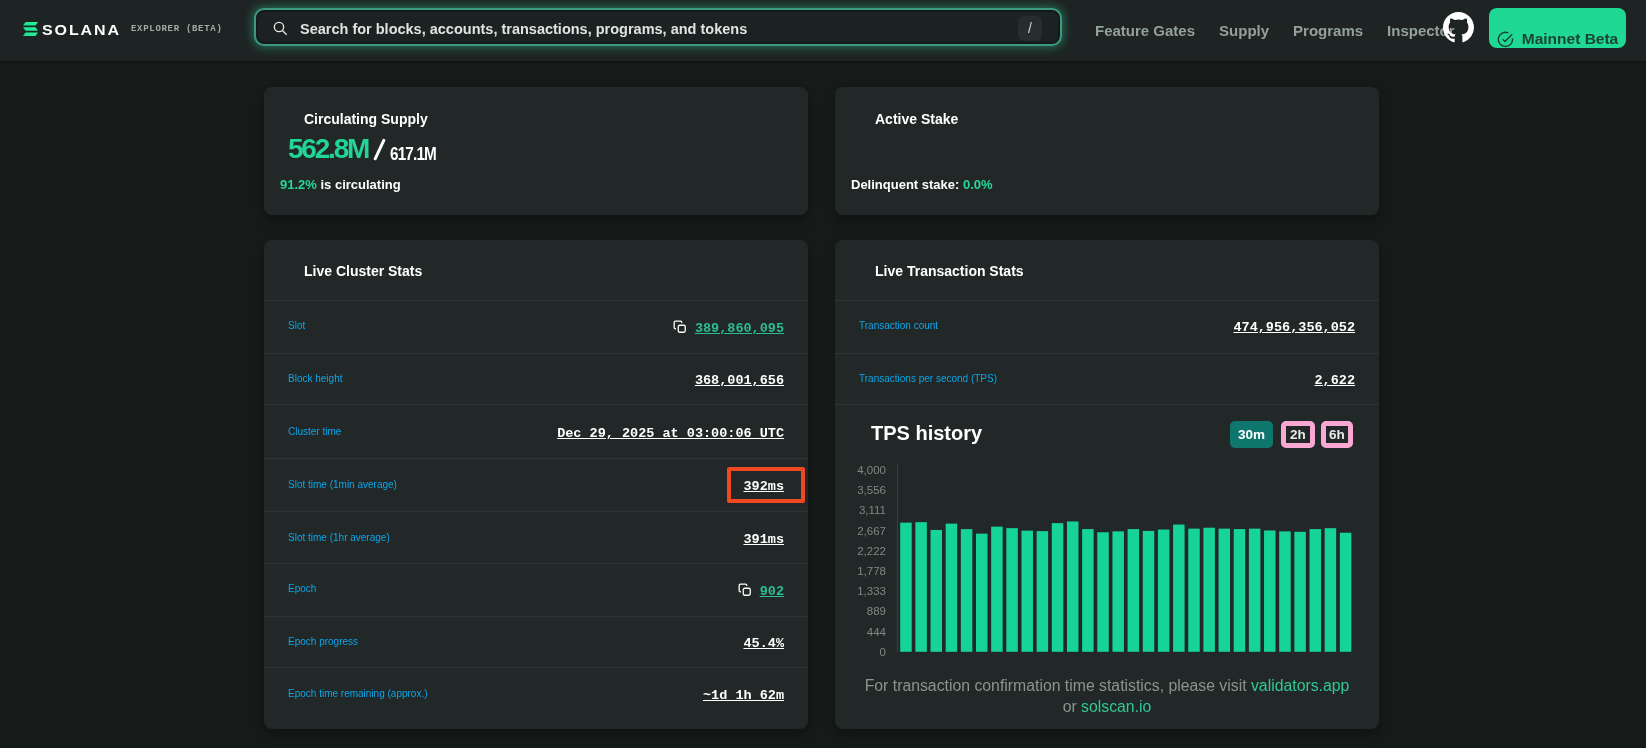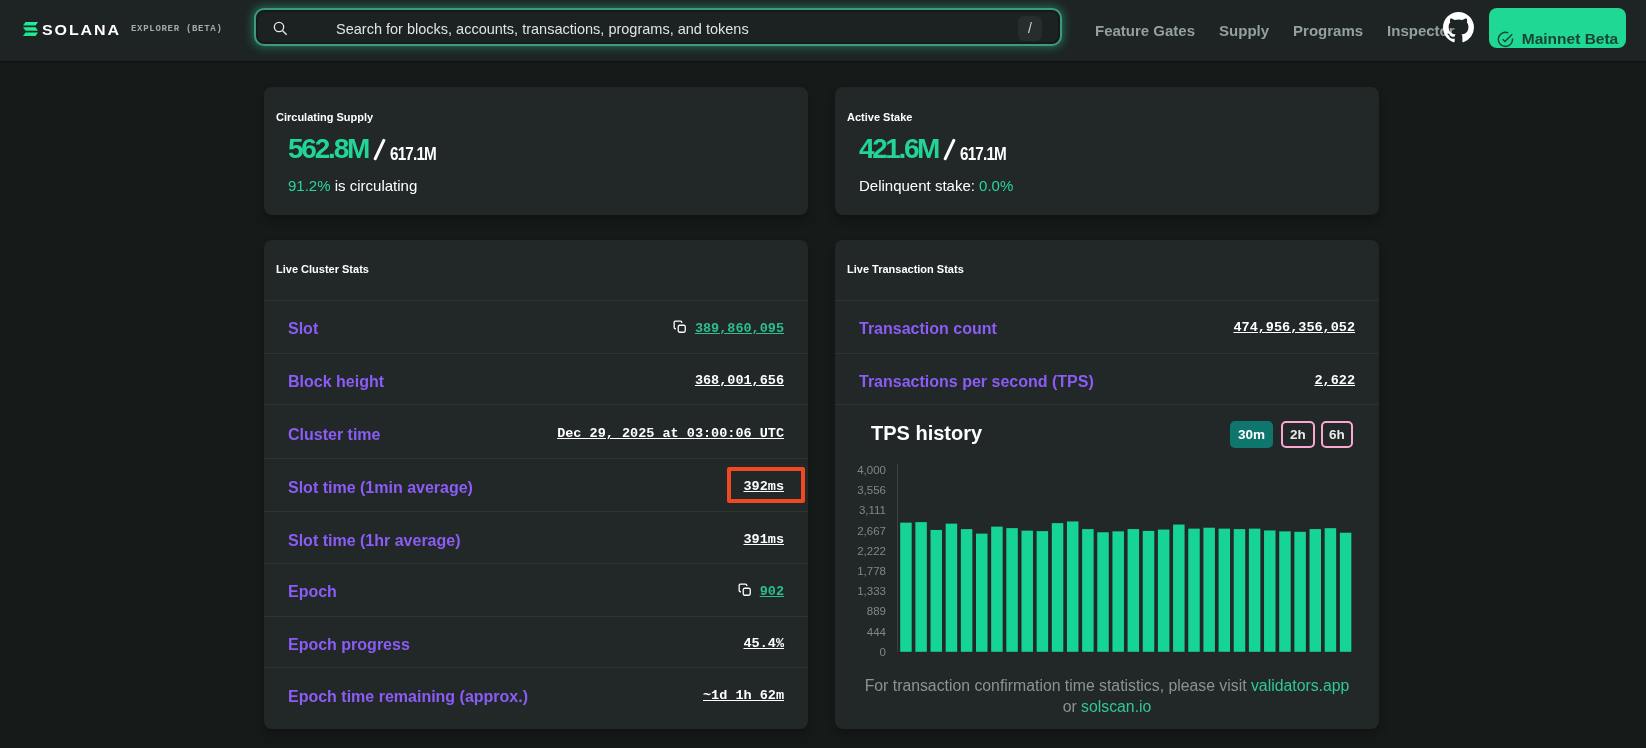--- a/index.html
+++ b/index.html
@@ -2,51 +2,51 @@
 <html><head>
 <meta charset="utf-8">
 <style>
   * { margin:0; padding:0; box-sizing:border-box; }
   html,body { width:1646px; height:748px; background:#161a18; font-family:"Liberation Sans", sans-serif; overflow:hidden; }
   
   .header { position:absolute; top:0; left:0; width:1646px; height:61px; background:#1e2423; box-shadow:0 1px 2px rgba(0,0,0,.4); }
   .beta { position:absolute; left:131px; top:24px; font-family:"Liberation Mono", monospace; font-size:9px; letter-spacing:0.7px; color:#a2aba6; font-weight:700; }
   .searchwrap { position:absolute; left:254px; top:8px; width:808px; height:38px; border-radius:10px; background:#1c2221; border:2px solid #3d9a7e; box-shadow:0 0 8px 2px rgba(46,204,152,.40), inset 0 0 0 2px #141a19; }
   .searchicon { position:absolute; left:16px; top:10px; }
-  .searchtext { position:absolute; left:44px; top:11px; font-size:14.5px; font-weight:400; color:#dfe3e2;margin-left:36px; }
+  .searchtext { position:absolute; left:44px; top:11px; font-size:14.5px; font-weight:700; color:#dfe3e2; }
   .slashkey { position:absolute; right:18px; top:6px; width:24px; height:25px; background:#262d2c; border-radius:6px; color:#cfd4d2; font-size:14px; text-align:center; line-height:25px; }
   .nav { position:absolute; top:0; height:61px; display:flex; align-items:center; gap:24px; left:1095px; }
   .nav a { color:#93a19b; font-size:15px; font-weight:700; text-decoration:none; }
   .gh { position:absolute; left:1443px; top:12px; }
   .mainnet { position:absolute; left:1489px; top:8px; width:137px; height:40px; background:#1fd893; border-radius:8px; color:#1b4436; font-size:15.5px; font-weight:700; display:flex; align-items:flex-end; justify-content:center; gap:8px; }
   
   .card { position:absolute; background:#212827; border-radius:8px; box-shadow:0 6px 10px rgba(0,0,0,.25); }
   .c1 { left:264px; top:87px;  width:544px; height:128px; }
   .c2 { left:835px; top:87px;  width:544px; height:128px; }
   .c3 { left:264px; top:240px; width:544px; height:489px; }
   .c4 { left:835px; top:240px; width:544px; height:489px; }
-  .cardtitle { position:absolute; left:12px; font-size:11px; font-weight:700; color:#fff; }
+  .cardtitle { position:absolute; left:40px; font-size:14px; font-weight:700; color:#fff; }
   .bignum { position:absolute; left:24px; top:46px; color:#22d597; font-size:28px; font-weight:700; letter-spacing:-2.2px; white-space:nowrap; }
   .bignum .slash { display:inline-block; width:2.6px; height:23px; background:#fff; border-radius:1px; transform:rotate(25deg); margin:0 9px 0 10px; vertical-align:-3px; }
   .bignum .denom { display:inline-block; color:#fff; font-size:18px; font-weight:700; letter-spacing:-1px; transform:scaleX(0.85); transform-origin:left center; margin-left:0; vertical-align:-2px; }
-  .subline { position:absolute; left:24px; font-size:15px; font-weight:400; color:#fff; }
+  .subline { position:absolute; left:16px; font-size:13px; font-weight:700; color:#fff; }
   .subline .g { color:#29d69b; }
   .hr { position:absolute; left:0; width:544px; height:1px; background:#2d3433; }
   .row { position:absolute; left:0; width:544px; }
-  .row .lbl { position:absolute; left:24px; top:0; font-size:16px; font-weight:700; color:#8b5cf6; }
+  .row .lbl { position:absolute; left:24px; top:0; font-size:10px; font-weight:400; color:#0ea5e9; }
   .row .val { position:absolute; right:24px; top:0; font-family:"Liberation Mono", monospace; font-size:13.5px; font-weight:700; color:#fff; white-space:pre;text-decoration:underline; }
   .row .val.green { color:#2cbd90; }
   .copyic { display:inline-block; vertical-align:-2px; margin-right:8px; }
   
   .redbox { position:absolute; left:727px; top:467px; width:78px; height:36px; border:4px solid #ef4823; border-radius:2px; }
   
   .tpshdr { position:absolute; left:36px; top:182px; font-size:20px; font-weight:700; color:#fff;text-align:center; }
   .tbtn { position:absolute; top:181px; height:27px; border-radius:5px; font-size:13.5px; font-weight:700; color:#fff; display:flex; align-items:center; justify-content:center; }
   .tbtn.active { background:#0f766e; }
-  .tbtn.ghost { border:2px solid #f9a8d4; color:#e8ebea; }
+  .tbtn.ghost { border:5px solid #f9a8d4; color:#e8ebea; }
   .caption { position:absolute; left:0; top:435px; width:544px; text-align:center; font-size:15.8px; font-weight:400; color:#8b948f; line-height:21px; }
   .caption .lnk { color:#32c796; }
 </style>
 </head>
 <body>
 <div class="header">
 
   <svg width="15" height="14" viewBox="0 0 15 14" style="position:absolute;left:23px;top:22px;">
     <defs>
         <linearGradient id="sg" x1="0" y1="1" x2="1" y2="0">
@@ -91,21 +91,20 @@
 </div>
 
 <div class="card c1">
   <div class="cardtitle" style="top:24px;">Circulating Supply</div>
   <div class="bignum">562.8M<span class="slash"></span><span class="denom">617.1M</span></div>
   <div class="subline" style="top:90px;"><span class="g">91.2%</span> is circulating</div>
 </div>
 
 <div class="card c2">
   <div class="cardtitle" style="top:24px;">Active Stake</div>
-  <div class="bignum" style="letter-spacing:-2.4px;">421.6M<span class="slash"></span><span class="denom">617.1M</span></div>
   <div class="subline" style="top:90px;">Delinquent stake: <span class="g">0.0%</span></div>
 </div>
 
 <div class="card c3">
   <div class="cardtitle" style="top:23px;">Live Cluster Stats</div>
   <div class="hr" style="top:60px;"></div>
   <div class="row" style="top:80px;">
       <span class="lbl">Slot</span>
       <span class="val green"><svg class="copyic" width="14" height="14" viewBox="0 0 24 24" fill="none" stroke="#fff" stroke-width="2.2">
           <rect x="9" y="9" width="12" height="12" rx="2.5"></rect>

